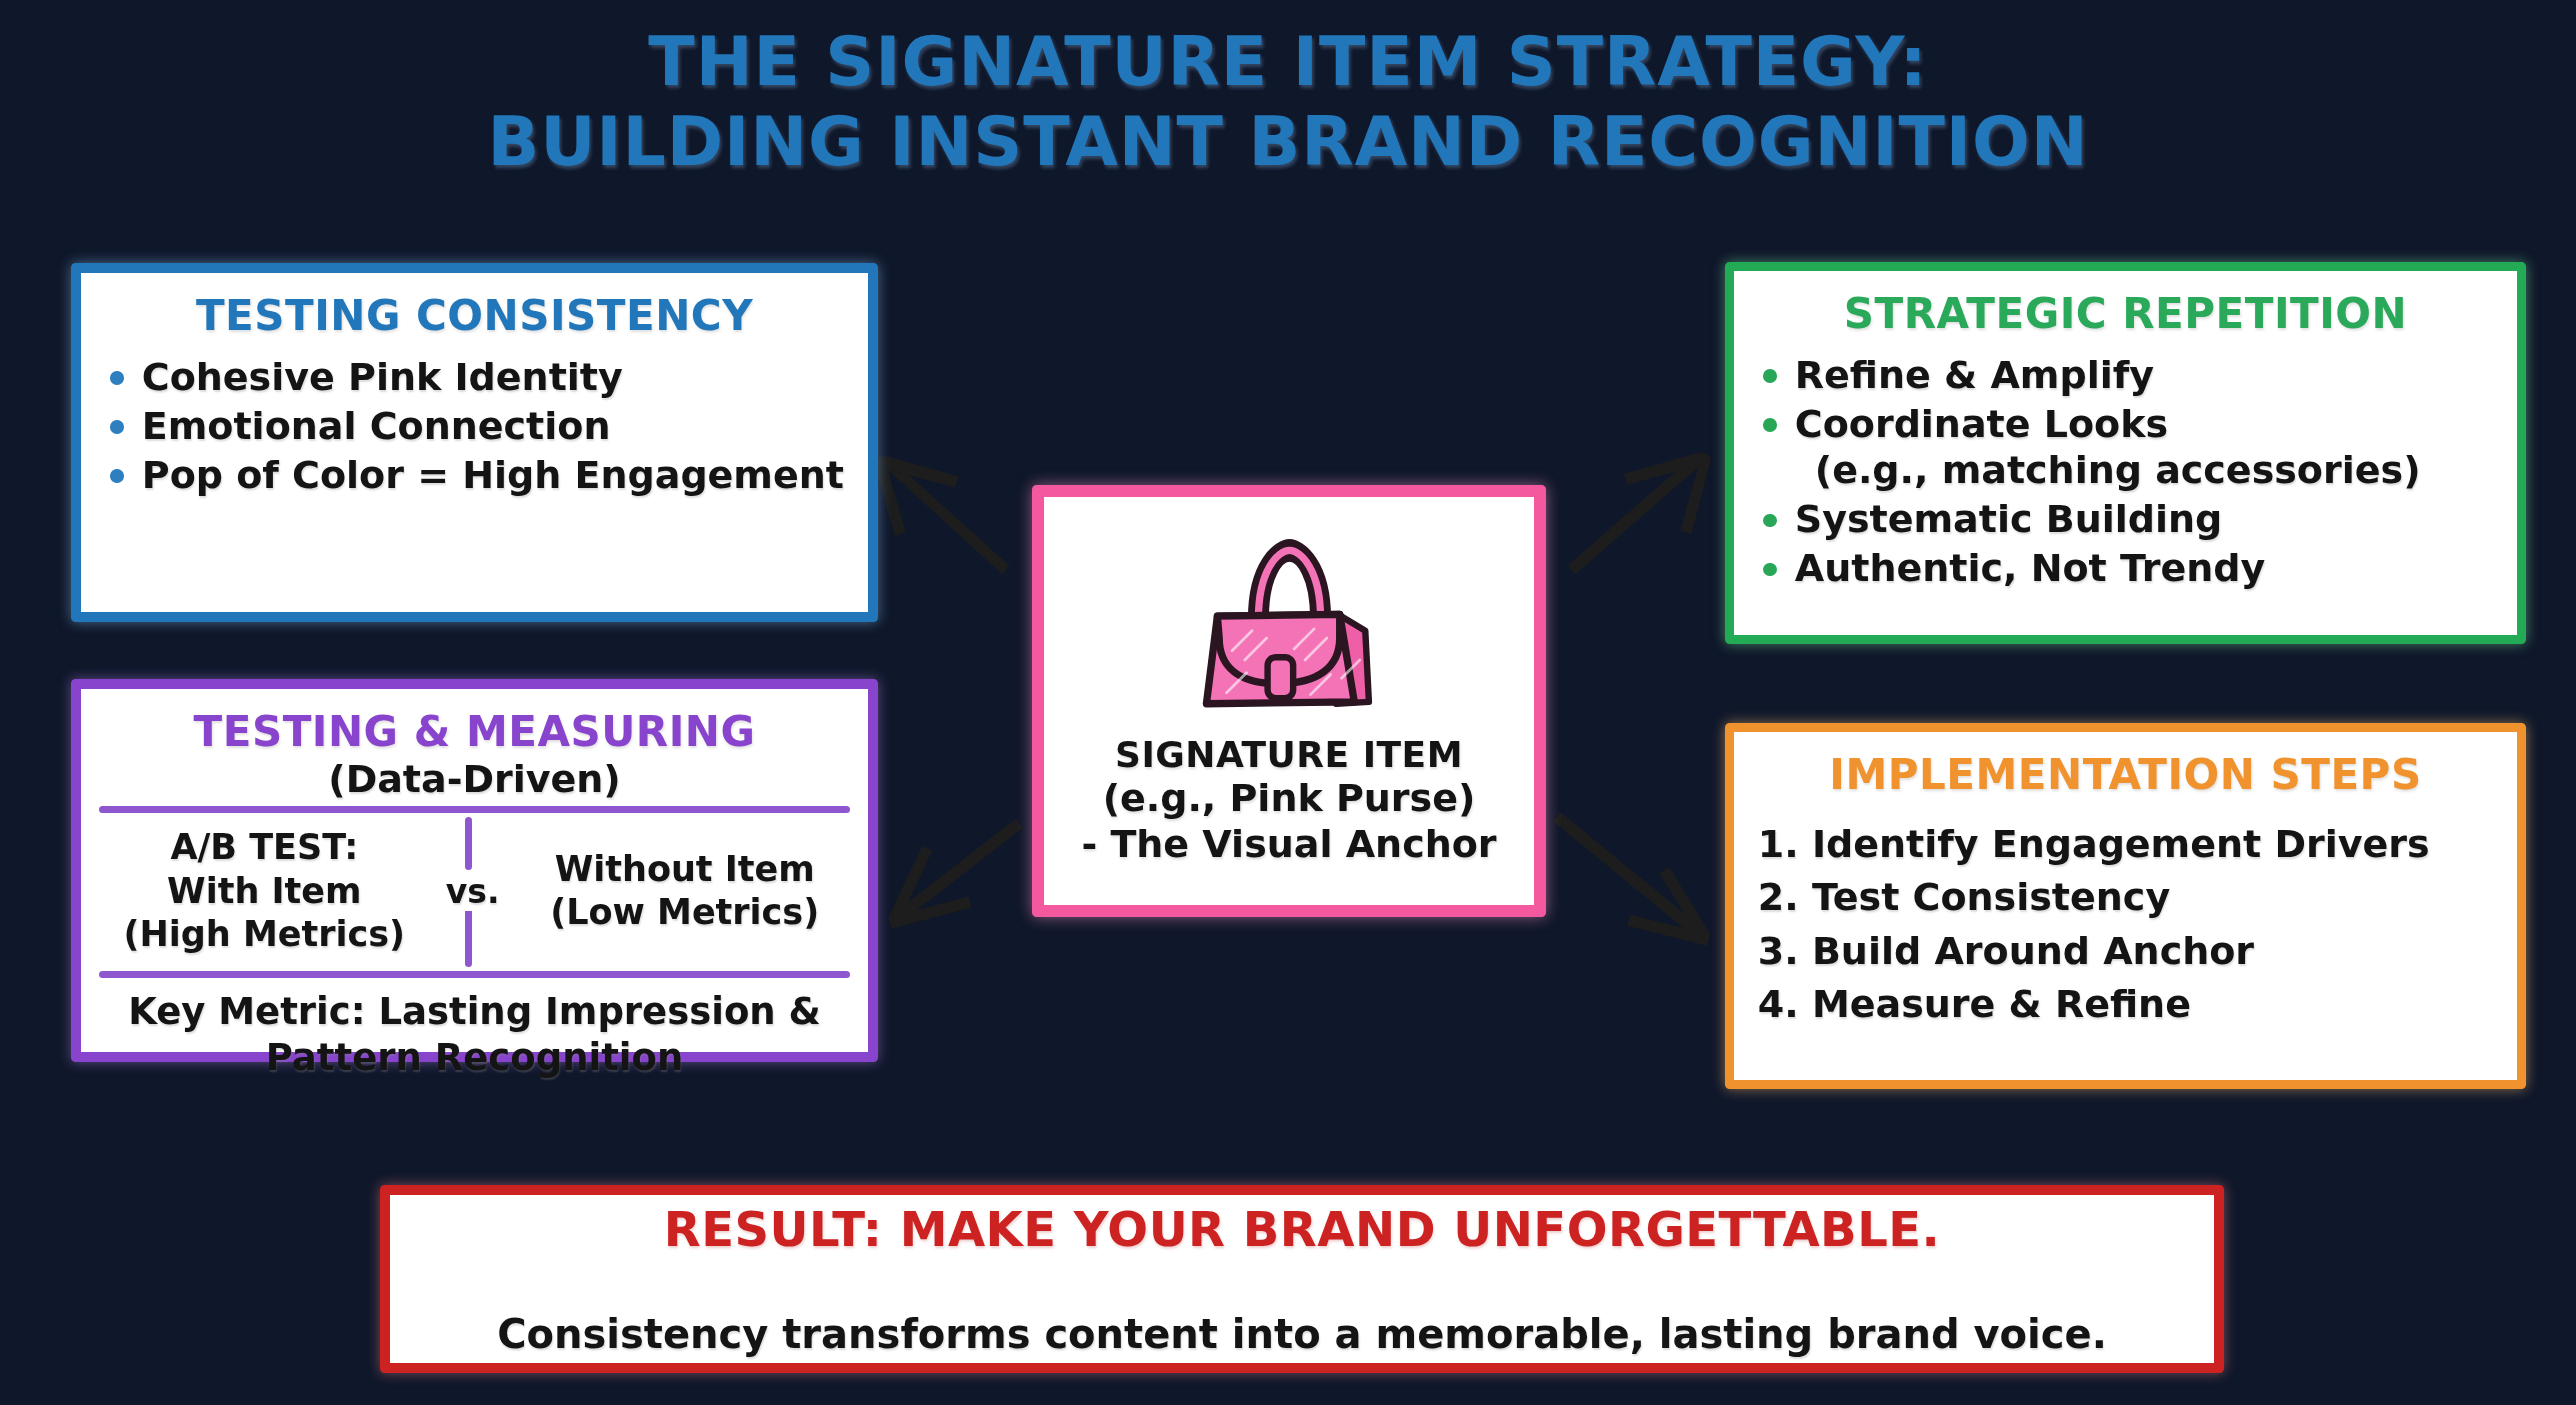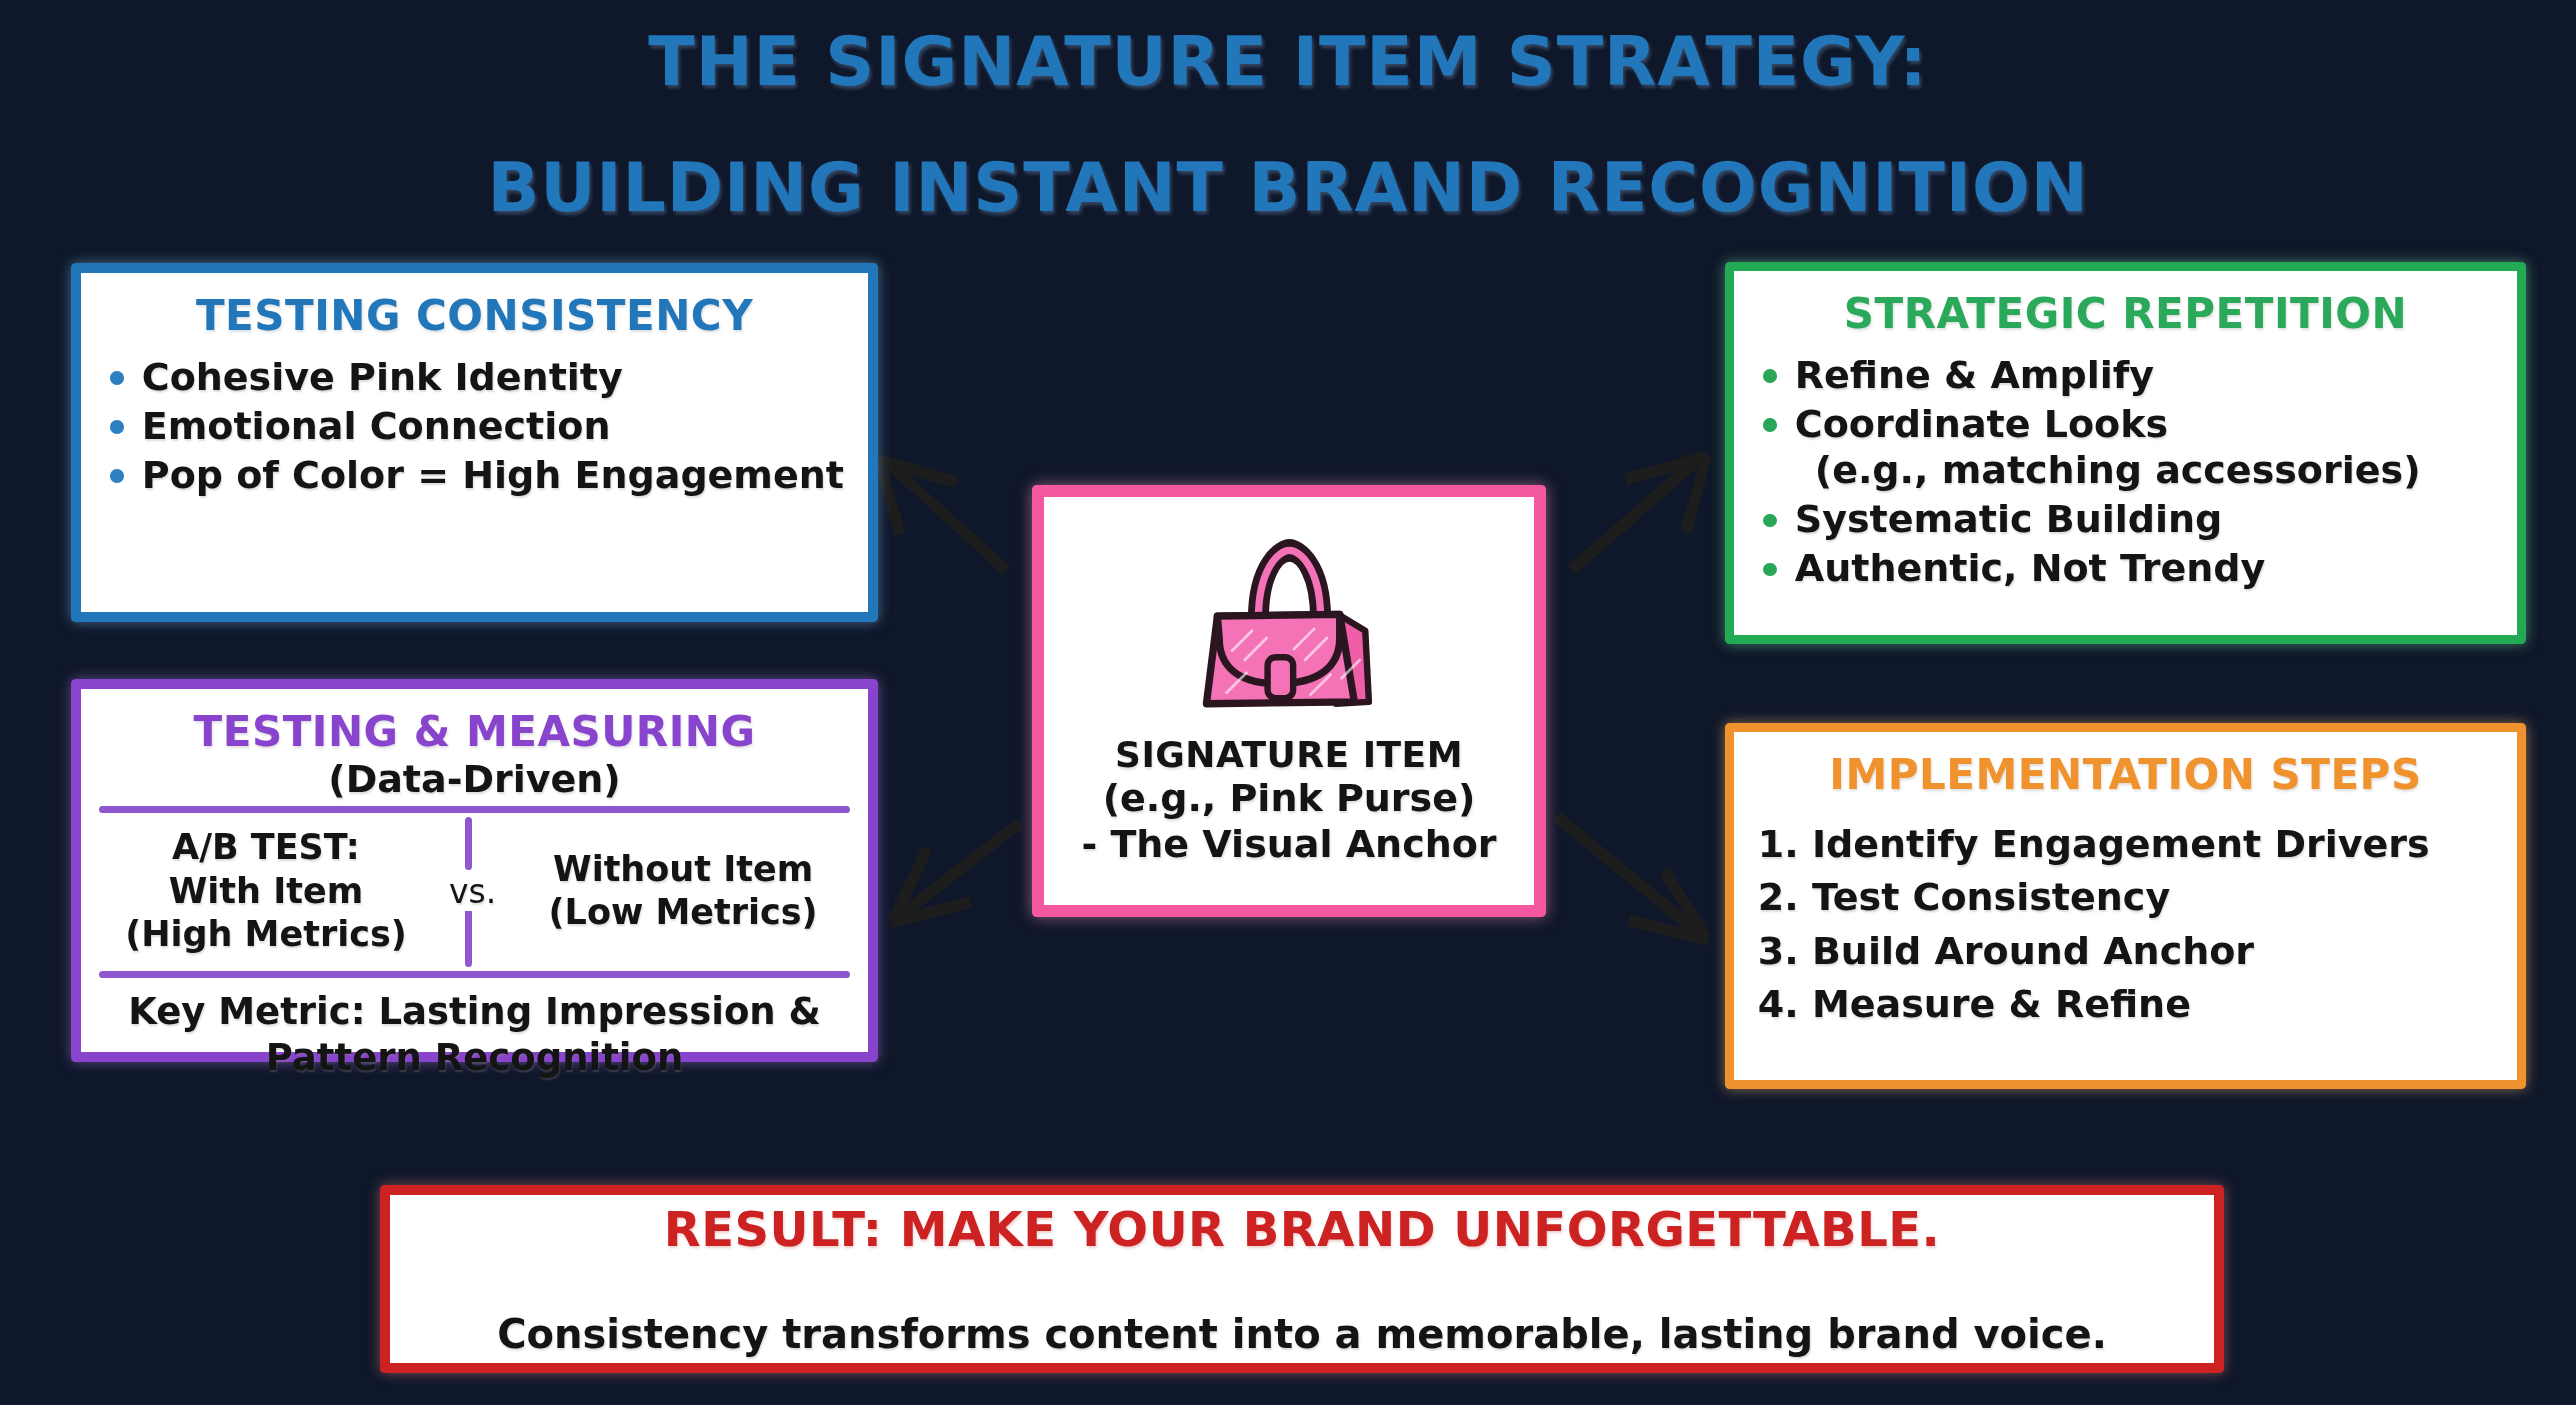--- a/index.html
+++ b/index.html
@@ -26,21 +26,21 @@
     width: 2576px;
     text-align: center;
     color: #2277bb;
     font-family: "DejaVu Sans", sans-serif;
     font-weight: bold;
     font-size: 68px;
     line-height: 1.18;
     letter-spacing: 0.9px;
     text-shadow: 1.8px 2.7px 3.7px rgba(120,160,200,0.35);
   }
-  .title .l2 { display: block; margin-top: 46px; }
+  .title .l2 { display: block; }
 
   
   .box {
     position: absolute;
     background: #ffffff;
     box-sizing: border-box;
     border-style: solid;
     border-radius: 4.6px;
   }
   .box-inner {
@@ -156,21 +156,21 @@
     font-size: 35px;
     font-weight: bold;
     line-height: 1.24;
     text-shadow: 0.9px 1.8px 1.8px rgba(140,140,140,0.30);
   }
   .ab-col.left  { padding-right: 12.8px; }
   .ab-col.right { padding-left: 16.5px; }
   .ab-vs {
     flex: 0 0 auto;
     font-size: 33px;
-    font-weight: normal;
+    font-weight: bold;
     color: #141414;
     padding: 0 3.7px;
     z-index: 3;
     background: #ffffff;
     text-shadow: 0.9px 1.8px 1.8px rgba(140,140,140,0.30);
   }
   .vdiv {
     position: absolute;
     left: 50%;
     width: 6.4px;

